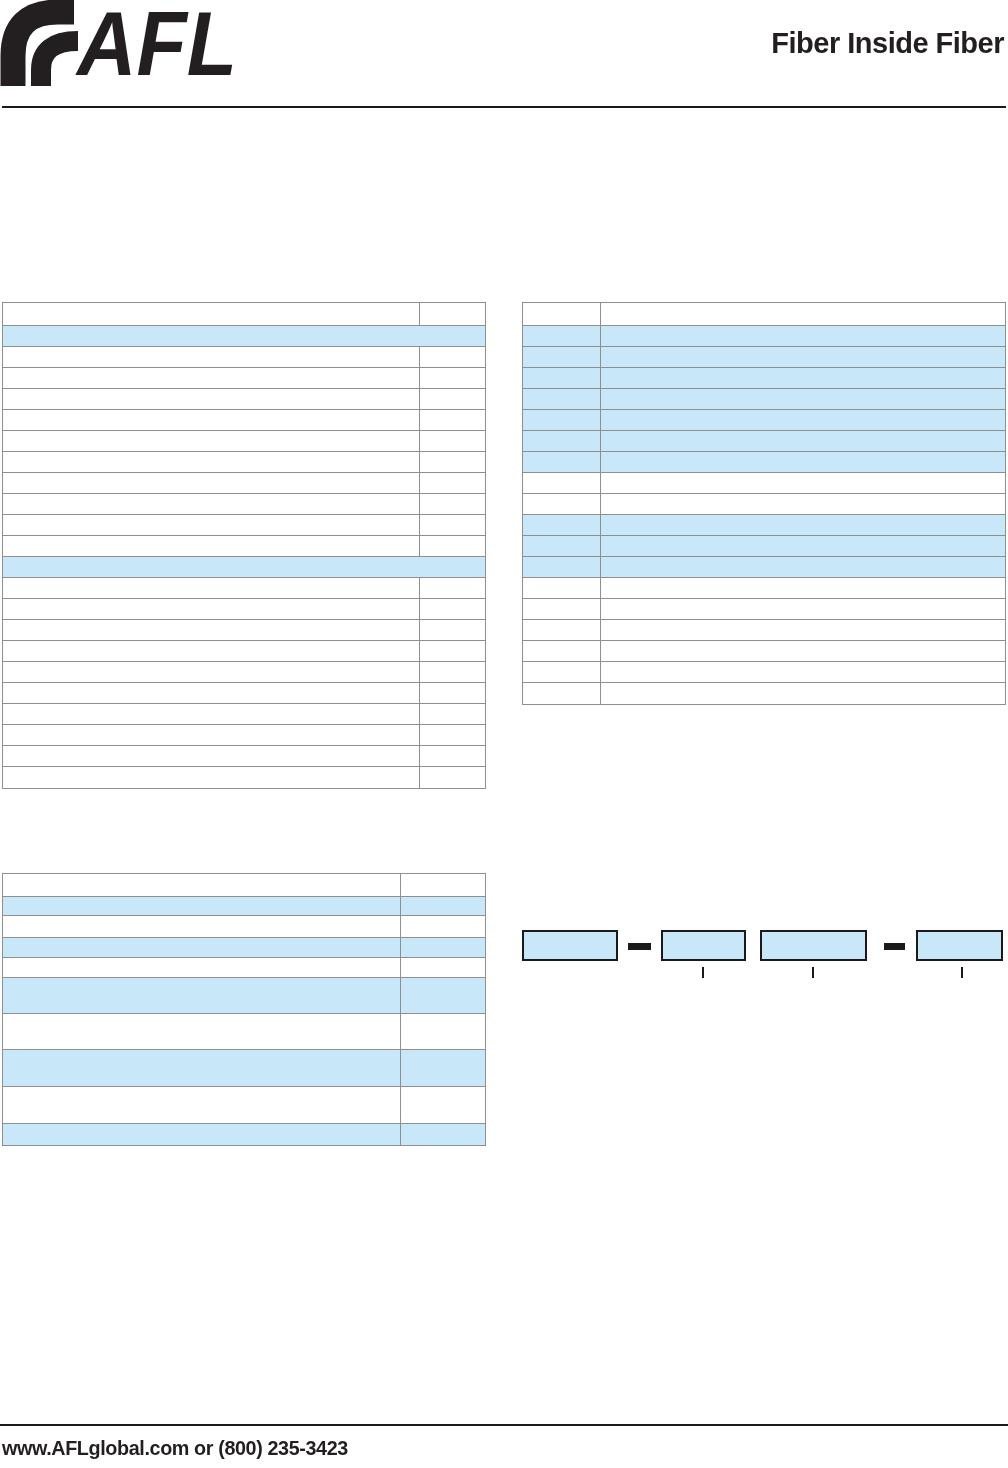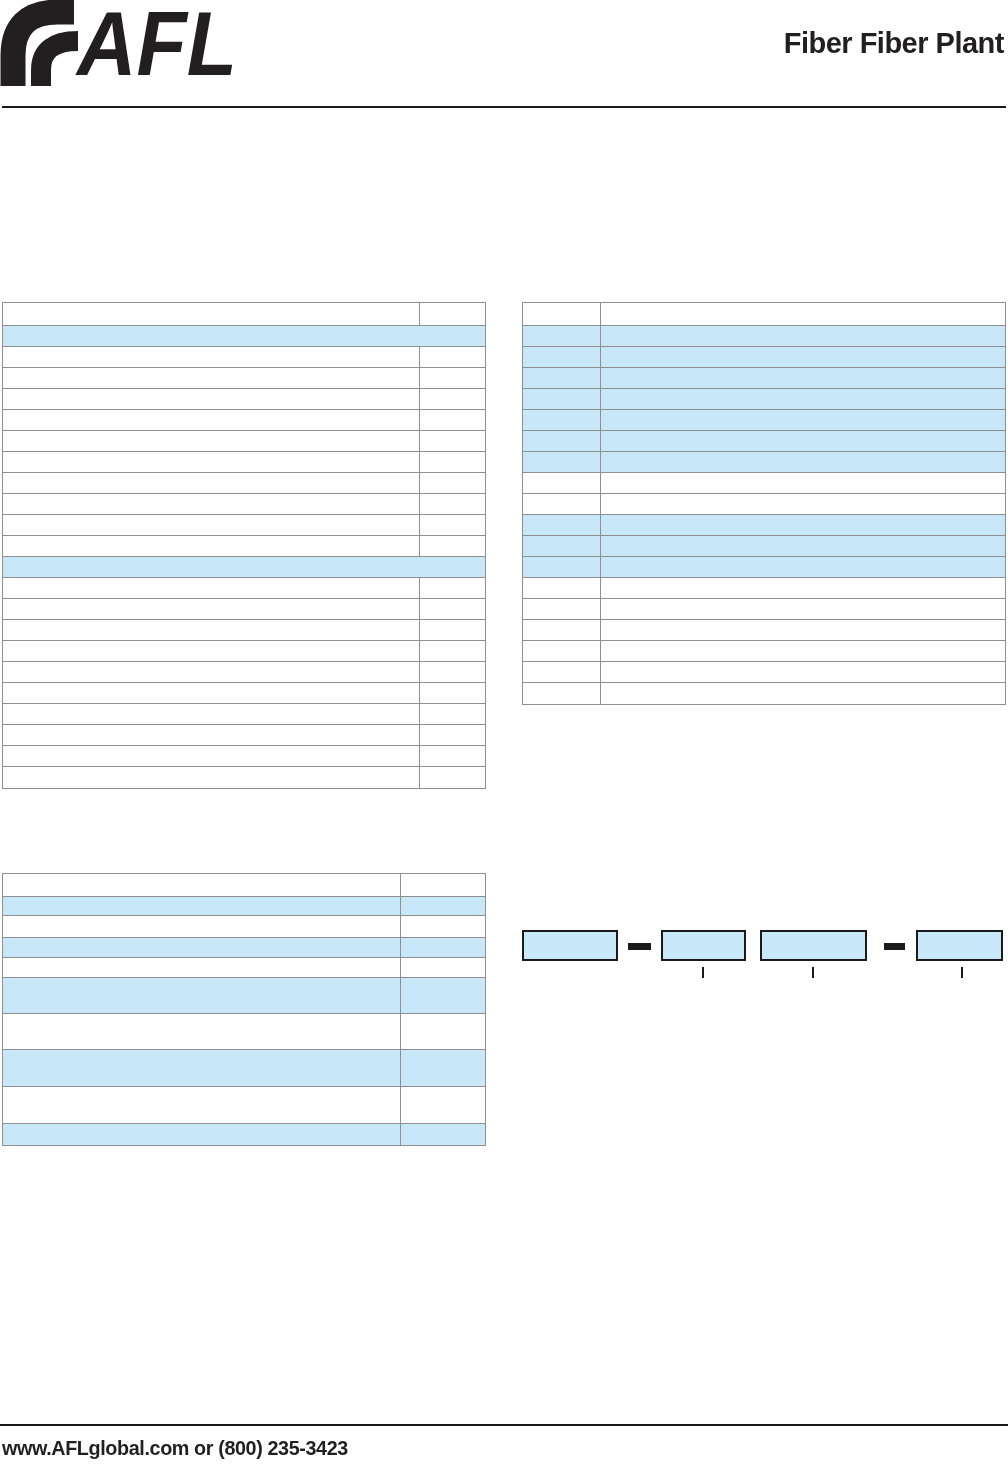--- a/index.html
+++ b/index.html
@@ -43,21 +43,21 @@
 <div class="page">
 
   <svg class="logo" viewBox="0 0 245 88" aria-hidden="true">
     <g>
       <path d="M13 86 L13 56 Q13 12 58 12 L74 12" stroke="#231f20" stroke-width="25" fill="none"></path>
       <path d="M41 86 L41 70 Q41 41 78 41" stroke="#231f20" stroke-width="20" fill="none"></path>
     </g>
     <text x="77" y="75" font-size="90" font-weight="bold" font-style="italic" font-family="Liberation Sans, sans-serif" fill="#231f20" textLength="160" lengthAdjust="spacingAndGlyphs">AFL</text>
   </svg>
 
-  <div class="page-title">Fiber Fiber Plant</div>
+  <div class="page-title">Fiber Inside Fiber</div>
   <div class="top-rule"></div>
 
   <div id="tables-root">
       <div class="tbl" style="left: 2px; top: 302px; width: 484px;">
         <div class="trow white" style="height: 23px;">
           <div class="tcell c1" style="width: 417px;"></div>
           <div class="tcell c2"></div>
         </div>
         <div class="trow blue" style="height: 21px;">
           <div class="tcell full"></div>

